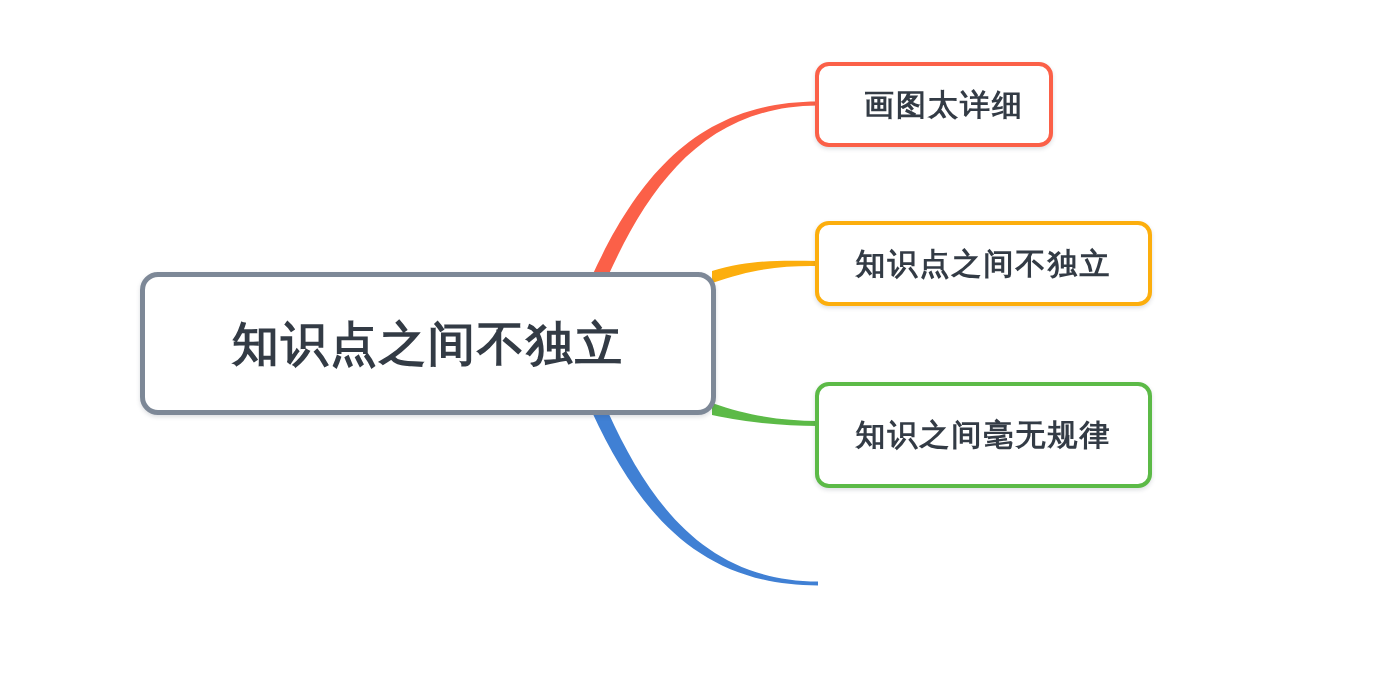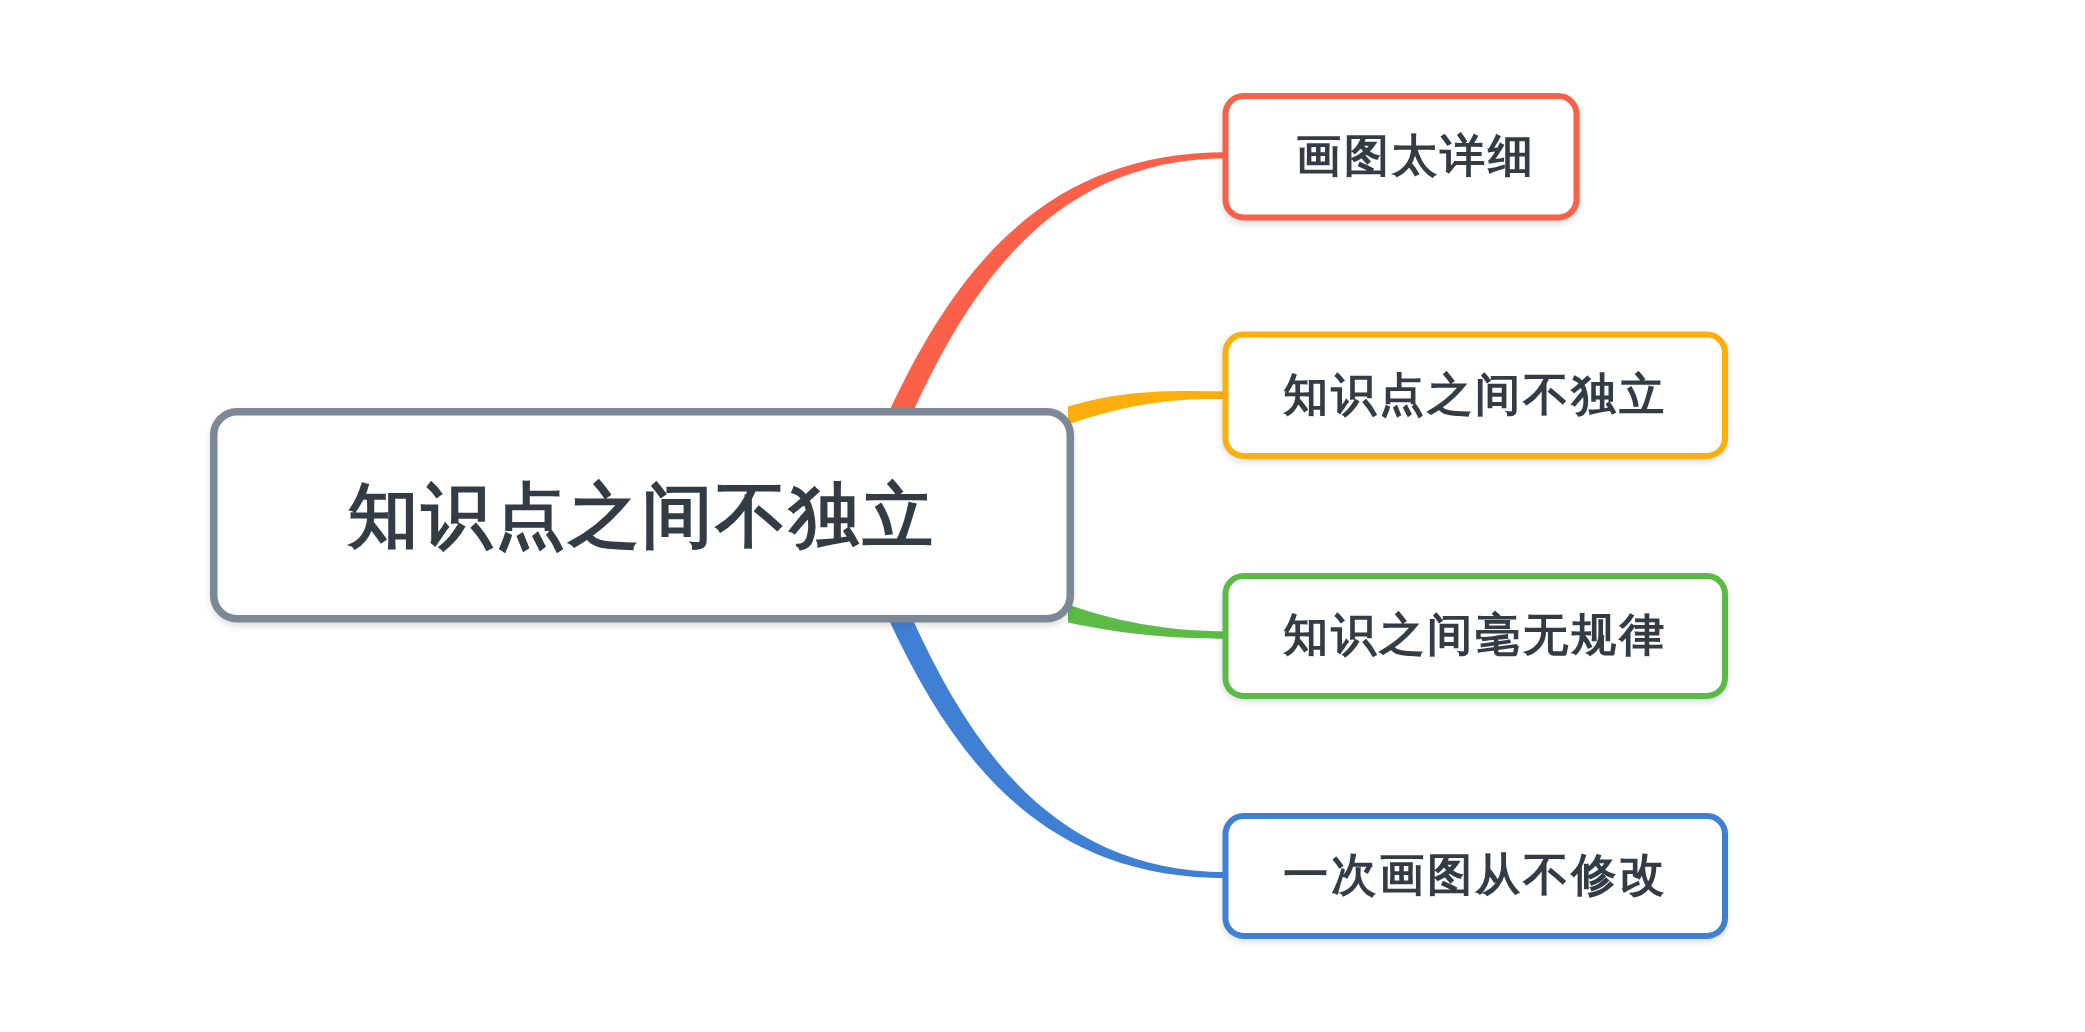--- a/index.html
+++ b/index.html
@@ -53,21 +53,21 @@
   }
   .branch-node {
     border: 4px solid #999999;
     border-radius: 14px;
   }
   .branch-node .node-label {
     font-size: 30px;
   }
   .branch-0 { left: 815px; top: 62px;  width: 238px; height: 85px; }
   .branch-1 { left: 815px; top: 221px; width: 337px; height: 85px; }
-  .branch-2 { left: 815px; top: 382px; width: 337px; height: 84px; }
+  .branch-2 { left: 815px; top: 382px; width: 337px; height: 106px; }
   .branch-3 { left: 815px; top: 542px; width: 337px; height: 84px; }
 </style>
 </head>
 <body>
 
 <div class="canvas" style="background: rgb(255, 255, 255);">
 
   <svg class="connector-layer" viewBox="0 0 1390 688">
     <path d="M 592 276 C 640 172 702 101.5 818 101.5 L 818 105.5 C 706 106 650 184 608 276 Z" fill="#fb6048"></path>
     <path d="M 712 271 C 752 259 785 260.5 818 261 L 818 266 C 785 265.5 755 268 712 283 Z" fill="#fcae0d"></path>
@@ -84,17 +84,14 @@
   </div>
 
   <div class="node branch-node branch-1" style="border-color: rgb(252, 174, 13);">
     <span class="node-label" style="color: rgb(51, 59, 69);">知识点之间不独立</span>
   </div>
 
   <div class="node branch-node branch-2" style="border-color: rgb(92, 186, 71);">
     <span class="node-label" style="color: rgb(51, 59, 69);">知识之间毫无规律</span>
   </div>
 
-  <div class="node branch-node branch-3" style="border-color: rgb(64, 128, 212);">
-    <span class="node-label" style="color: rgb(51, 59, 69);">一次画图从不修改</span>
-  </div>
 
 </div>
 
 </body></html>

